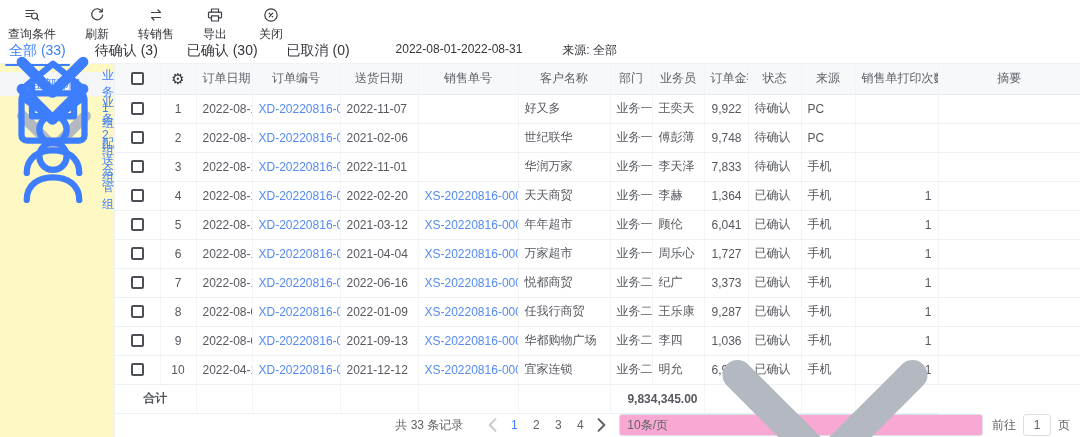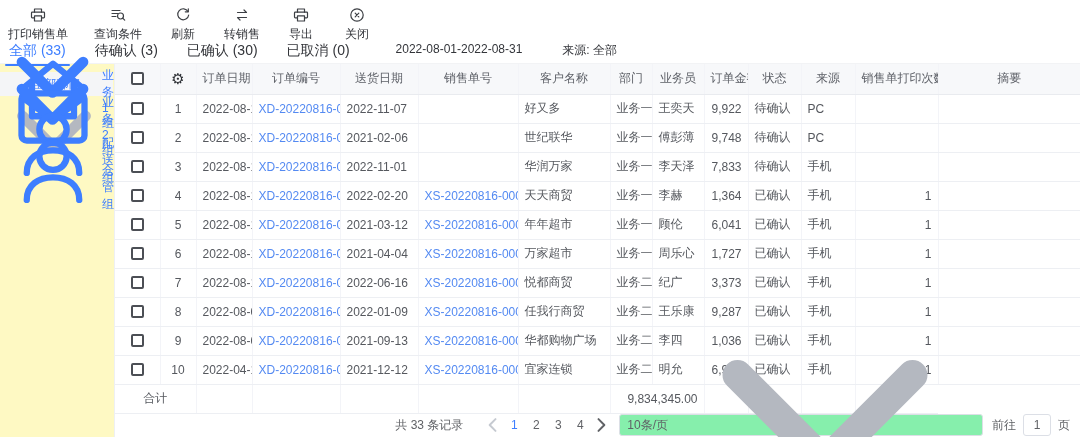--- a/index.html
+++ b/index.html
@@ -37,49 +37,39 @@
   table { width:100%; border-collapse:collapse; table-layout:fixed; }
   th,td { border-bottom:1px solid #edeff3; border-right:1px solid #f3f4f8; font-size:12px; color:#55585e;
     padding:0 6px; height:29px; white-space:nowrap; overflow:hidden; text-align:left; font-weight:normal; }
   th:last-child, td:last-child { border-right:none; }
   thead th { background:#f7f8fa; color:#5c5f66; height:30px; text-align:center; border-bottom:1px solid #e9ebef; }
   td.ctr, th.ctr { text-align:center; }
   td.num { text-align:right; }
   a.cell-link { color:var(--link); text-decoration:none; cursor:pointer; }
   .checkbox { width:13px; height:13px; border:2px solid #4c4f55; border-radius:2px; margin:0 auto; background:#fff; cursor:pointer; }
   th.gear-col { font-size:15px; color:#2e3136; cursor:pointer; padding:0; }
-  tr.total-row td { color:#55585e; }
+  tr.total-row td { color:#55585e;font-weight:bold; }
 
   
   .pagination { height:25px; display:flex; align-items:center; justify-content:flex-end; padding-right:10px; font-size:12px; color:#606266; }
   .pg-total { margin-right:20px; }
   .pg-arrow { width:20px; display:flex; justify-content:center; cursor:pointer; color:#606266; line-height:0; }
   .pg-arrow svg { width:10px; height:10px; }
   .pg-arrow.disabled { color:#c6cad1; }
   .pg-num { width:20px; text-align:center; cursor:pointer; margin:0 1px; color:#606266; }
   .pg-num.active { color:var(--accent); }
-  .pg-size { border:1px solid #dcdfe6; border-radius:3px; height:22px; display:flex; align-items:center; padding:0 7px; margin:0 9px 0 8px; cursor:pointer; background:#86efac; }
+  .pg-size { border:1px solid #dcdfe6; border-radius:3px; height:22px; display:flex; align-items:center; padding:0 7px; margin:0 9px 0 8px; cursor:pointer; background:#f9a8d4; }
   .pg-size-caret { margin-left:7px; color:#b4b8c0; line-height:0; }
   .pg-size-caret svg { width:9px; height:9px; }
   .pg-goto-input { width:28px; height:22px; border:1px solid #dcdfe6; border-radius:3px; text-align:center; font-size:12px; color:#606266; margin:0 7px; outline:none; font-family:inherit; }
 </style>
 </head>
 <body>
 
 <div class="toolbar" id="toolbar">
-    <div class="tool-item">
-      <span class="tool-icon">
-        <svg viewBox="0 0 16 16" fill="none" stroke="currentColor" stroke-width="1.2" stroke-linecap="round" stroke-linejoin="round" style="width:100%;height:100%">
-          <path d="M4.5 5.2V2h7v3.2"></path>
-          <rect x="1.5" y="5.2" width="13" height="5.6" rx="0.8"></rect>
-          <rect x="4.5" y="8.8" width="7" height="5.2" fill="#fff"></rect>
-        </svg>
-      </span>
-      <span class="tool-label">打印销售单</span>
-    </div>
     <div class="tool-item">
       <span class="tool-icon">
         <svg viewBox="0 0 16 16" fill="none" stroke="currentColor" stroke-width="1.2" stroke-linecap="round" stroke-linejoin="round" style="width:100%;height:100%">
           <path d="M2 3.5h8M2 6.5h6M2 9.5h4"></path>
           <circle cx="10.5" cy="9" r="3"></circle>
           <path d="M12.7 11.2l2 2"></path>
         </svg>
       </span>
       <span class="tool-label">查询条件</span>
     </div>

